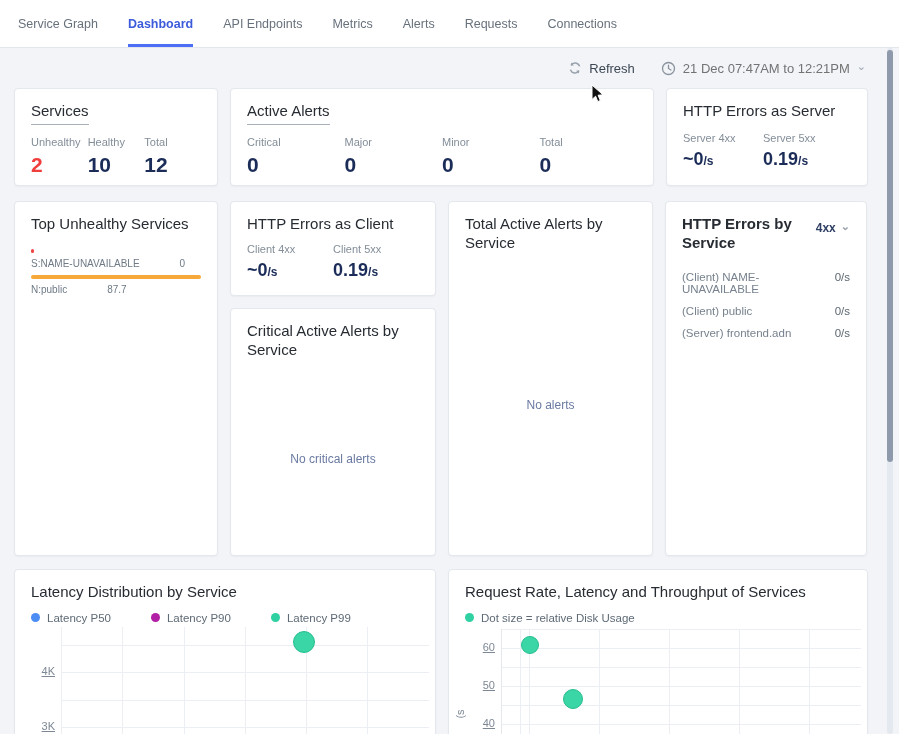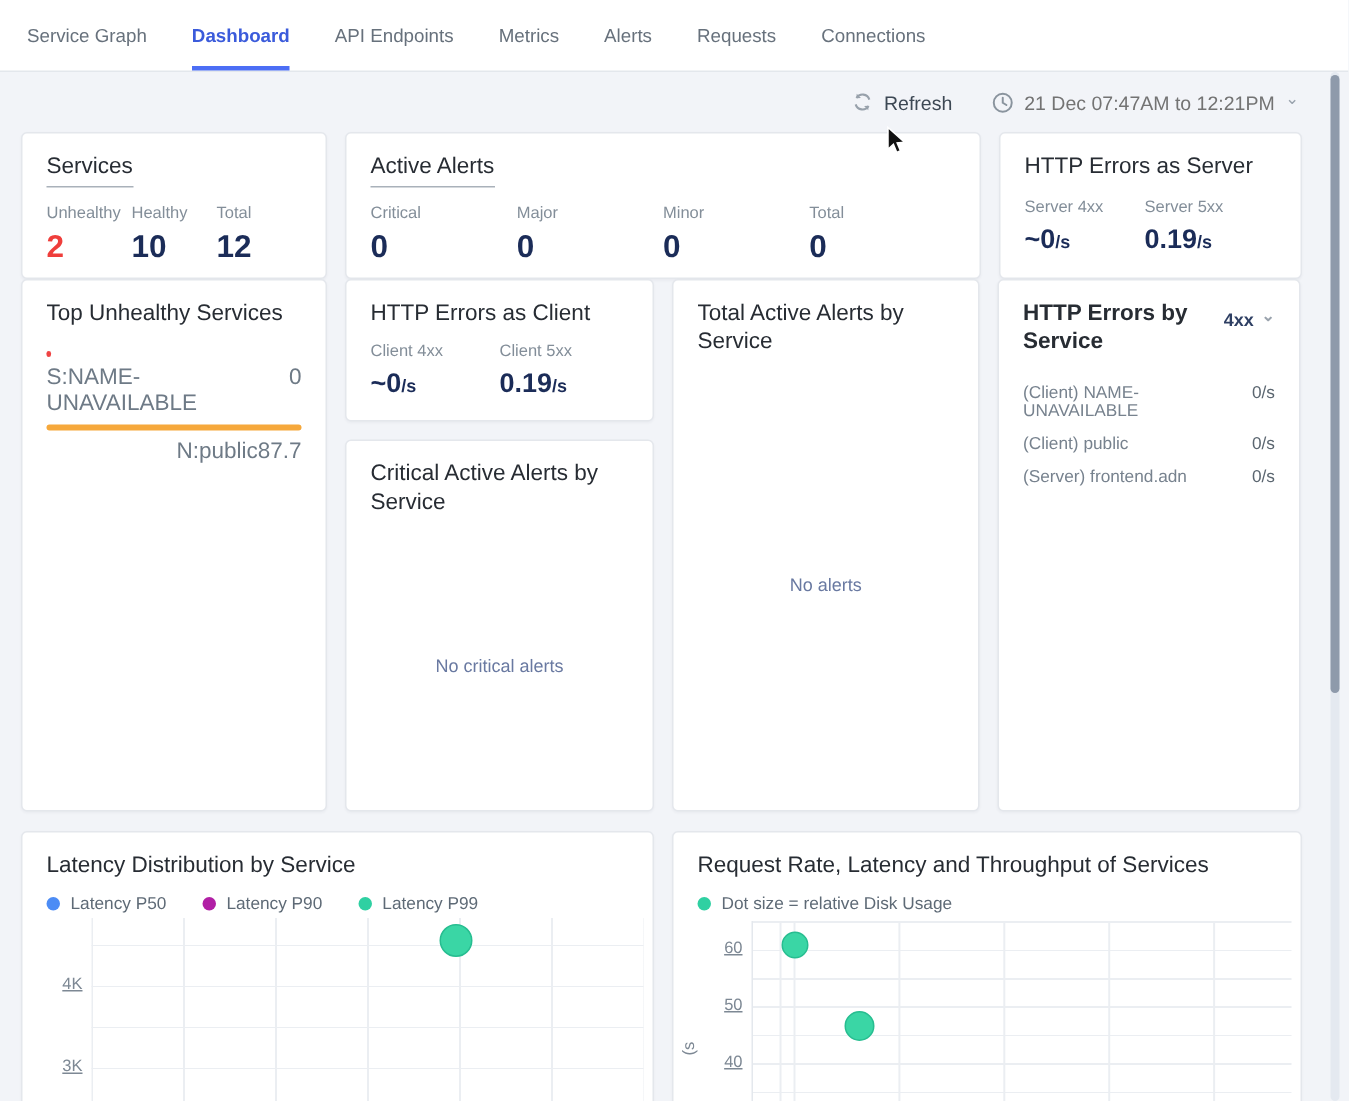--- a/index.html
+++ b/index.html
@@ -28,21 +28,21 @@
     padding-right: 33px; gap: 26px;
   }
   .refresh-btn { display: flex; align-items: center; gap: 7px; cursor: pointer; }
   .refresh-btn span { font-size: 13px; color: #3d4854; }
   .timerange { display: flex; align-items: center; gap: 7px; cursor: pointer; }
   .timerange .tr-text { font-size: 13px; color: #737373; }
   .chev { color: #9aa3ad; font-size: 11px; line-height: 1; transform: translateY(-2px); }
   
   .content { width: 854px; margin-left: 14px; }
   .row1 { display: grid; grid-template-columns: 204px 424px 202px; gap: 12px; height: 98px; }
-  .row2 { display: grid; grid-template-columns: 204px 206px 205px 202px; gap: 12px; height: 355px; }
+  .row2 { display: grid; grid-template-columns: 204px 206px 205px 202px; gap: 12px; height: 355px; margin-top: 15px; }
   .row3 { display: grid; grid-template-columns: 422px 420px; gap: 12px; height: 240px; margin-top: 13px; }
   .midcol { display: flex; flex-direction: column; gap: 12px; }
   .card {
     background: #fff; border: 1px solid #e4e7ec; border-radius: 4px;
     box-shadow: 0 1px 2px rgba(16,24,40,0.04);
     padding: 13px 16px; position: relative; overflow: hidden;
   }
   .card-title { font-size: 15px; color: #272c33; line-height: 1.25; }
   .card-title.u { display: inline-block; border-bottom: 1px solid #a9b1ba; padding-bottom: 3px; }
   
@@ -50,32 +50,32 @@
   .stat .s-label { font-size: 11px; color: #838e99; }
   .stat .s-value { font-size: 21px; font-weight: bold; color: #1b2c58; margin-top: 5px; }
   .stat .s-value.red { color: #ef3e3b; }
   .stat .s-value .unit { font-size: 12px; }
   .w62 { width: 62px; } .w100 { width: 100px; } .w95 { width: 95px; } .w80 { width: 80px; }
   .s-value.mid { font-size: 18px; }
   
   .tu-list { margin-top: 15px; }
   .tu-item { margin-bottom: 3px; }
   .tu-bar { height: 4px; border-radius: 2px; margin-bottom: 5px; }
-  .tu-row { display: flex; justify-content: flex-end; font-size: 15px; color: #6e7a86; margin-bottom: 6px; }
+  .tu-row { display: flex; justify-content: flex-start; font-size: 10px; color: #6e7a86; margin-bottom: 6px; gap: 40px; }
   
   .empty-text { position: absolute; left: 0; right: 0; text-align: center; font-size: 12px; color: #6979a1; }
   
   .ebs-head { display: flex; justify-content: space-between; align-items: flex-start; font-weight: bold; }
   .ebs-filter { display: flex; align-items: center; gap: 5px; margin-top: 6px; cursor: pointer; }
   .ebs-filter .f-val { font-size: 12px; color: #2e3f63; }
   .ebs-list { margin-top: 18px; }
   .ebs-row { display: flex; justify-content: space-between; font-size: 11.5px; color: #77828e; margin-bottom: 10px; }
   .ebs-row .v { color: #5b6670; }
   
-  .legend { display: flex; gap: 24px; margin-top: 10px; }
+  .legend { display: flex; gap: 40px; margin-top: 10px; }
   .legend-item { display: flex; align-items: center; gap: 7px; cursor: pointer; }
   .legend-dot { width: 9px; height: 9px; border-radius: 50%; }
   .legend-label { font-size: 11.5px; color: #5e6a76; }
   .plot { position: absolute; }
   .plot-left {
     left: 46px; top: 57px; width: 368px; height: 130px;
     background-image:
       repeating-linear-gradient(to bottom, #ebeef2 0 1px, transparent 1px 27.3px),
       repeating-linear-gradient(to right, #ebeef2 0 1px, transparent 1px 61.3px);
     background-position: 0 18px, 0 0;

